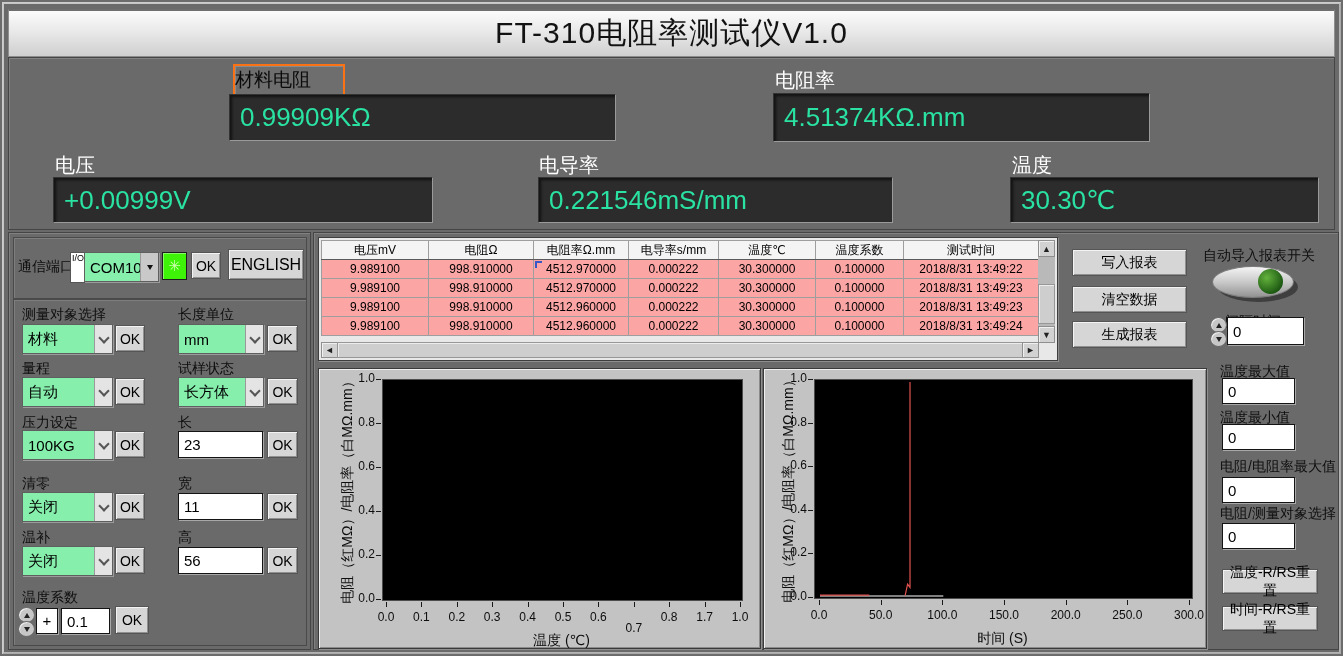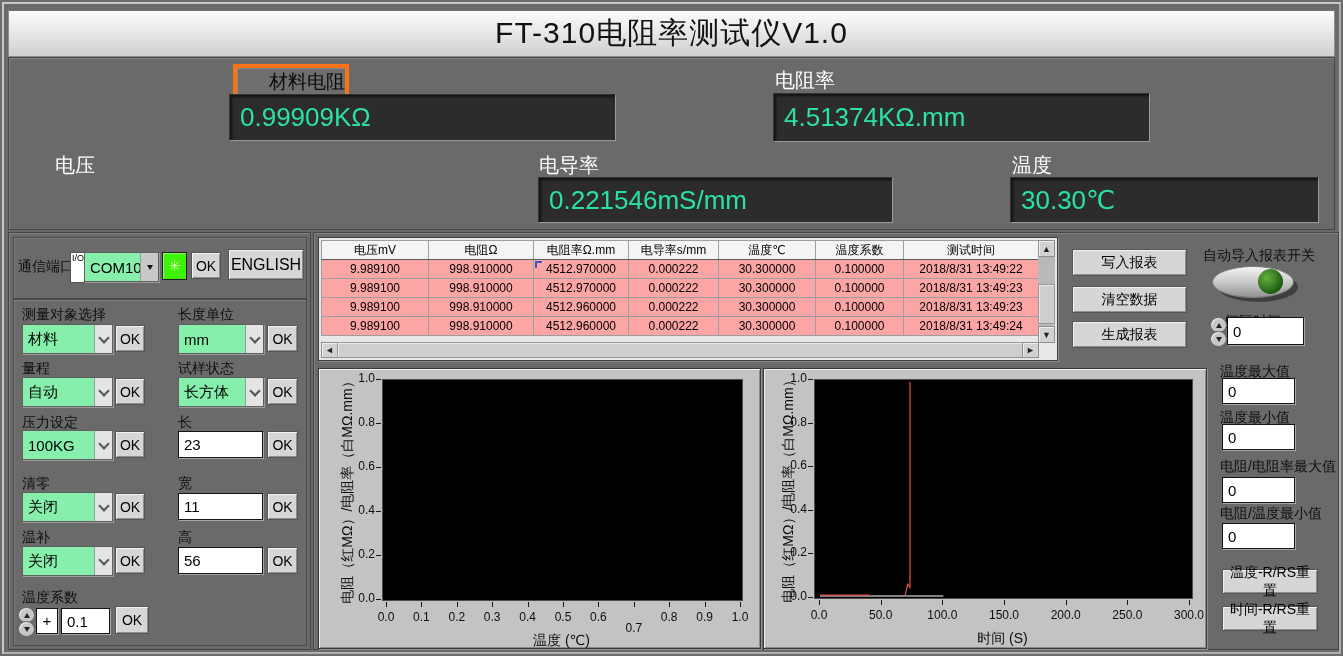--- a/index.html
+++ b/index.html
@@ -16,23 +16,23 @@
     text-align:center;font-size:30px;color:#121212;line-height:44px;letter-spacing:1px;}
   .panel{position:absolute;border:1px solid #454545;box-shadow:inset 1px 1px 0 #818181;}
   #topPanel{left:8px;top:57px;width:1325px;height:171px;}
   #leftPanel{left:8px;top:232px;width:301px;height:416px;}
   #mainPanel{left:313px;top:232px;width:1024px;height:416px;}
   .group{position:absolute;border:1px solid #4a4a4a;box-shadow:inset 1px 1px 0 #7e7e7e;}
   #commGroup{left:4px;top:4px;width:292px;height:60px;}
   #ctrlGroup{left:4px;top:66px;width:292px;height:345px;}
   .lbl{position:absolute;color:#0e0e0e;font-size:14px;white-space:nowrap;}
   .biglbl{position:absolute;color:#ffffff;font-size:20px;white-space:nowrap;}
-  .tab{position:absolute;background:#6e6e6e;border:4px solid #f97316;
+  .tab{position:absolute;background:#6e6e6e;border:2px solid #f97316;
     box-shadow:inset 1px 1px 0 #8a8a8a;color:#0a0a0a;font-size:19px;
-    text-align:right;line-height:27px;}
+    text-align:left;line-height:27px;}
   .display{position:absolute;background:#2c2c2c;color:#2AE2A2;font-size:26px;
     border:1px solid #9a9a9a;border-top-color:#333;border-left-color:#333;
     box-shadow:inset 2px 2px 3px rgba(0,0,0,.6);padding-left:10px;
     display:flex;align-items:center;}
   .okbtn,.btn{position:absolute;background:#d6d6d6;border:1px solid #555;
     box-shadow:inset 1px 1px 0 #f3f3f3,inset -1px -1px 0 #909090;
     color:#000;font-size:14px;text-align:center;cursor:pointer;
     display:flex;align-items:center;justify-content:center;
     font-family:"Liberation Sans","DejaVu Sans",sans-serif;}
   .lv-select{position:absolute;background:#86efac;border:1px solid #5f5f5f;
@@ -103,20 +103,21 @@
   </div>
 
   <div class="panel" id="topPanel">
     <div class="tab" style="left:224px;top:6px;width:108px;height:29px;">材料电阻</div>
     <div class="display" style="left:220px;top:36px;width:375px;height:45px;">0.99909KΩ</div>
 
     <div class="biglbl" style="left:766px;top:9px;">电阻率</div>
     <div class="display" style="left:764px;top:35px;width:365px;height:47px;">4.51374KΩ.mm</div>
 
     <div class="biglbl" style="left:46px;top:94px;">电压</div>
+    <div class="display" style="left:44px;top:119px;width:368px;height:44px;">+0.00999V</div>
 
     <div class="biglbl" style="left:530px;top:94px;">电导率</div>
     <div class="display" style="left:529px;top:119px;width:343px;height:44px;">0.221546mS/mm</div>
 
     <div class="biglbl" style="left:1003px;top:94px;">温度</div>
     <div class="display" style="left:1001px;top:119px;width:297px;height:44px;">30.30℃</div>
   </div>
 
   <div class="panel" id="leftPanel">
     <div class="group" id="commGroup">
@@ -312,21 +313,21 @@
     </div>
     <input class="tin" style="left: 913px; top: 84px; width: 70px; height: 26px;" value="0">
 
     <div id="rightFields">
         <div class="lbl abs" style="left: 906px; top: 130px;">温度最大值</div>
         <input class="tin abs" value="0" style="left: 908px; top: 145px; width: 66px; height: 24px;">
         <div class="lbl abs" style="left: 906px; top: 176px;">温度最小值</div>
         <input class="tin abs" value="0" style="left: 908px; top: 191px; width: 66px; height: 24px;">
         <div class="lbl abs" style="left: 906px; top: 225px;">电阻/电阻率最大值</div>
         <input class="tin abs" value="0" style="left: 908px; top: 244px; width: 66px; height: 24px;">
-        <div class="lbl abs" style="left: 906px; top: 272px;">电阻/温度最小值</div>
+        <div class="lbl abs" style="left: 906px; top: 272px;">电阻/测量对象选择</div>
         <input class="tin abs" value="0" style="left: 908px; top: 290px; width: 66px; height: 24px;">
       </div>
 
     <button class="btn" style="left:908px;top:336px;width:96px;height:25px;">温度-R/RS重置</button>
     <button class="btn" style="left:908px;top:373px;width:96px;height:25px;">时间-R/RS重置</button>
 
     <div class="chartPanel" id="chart0" style="left:4px;top:135px;">
         <div class="plot" style="left: 63px; top: 10px; width: 359px; height: 220px; background: rgb(0, 0, 0);"></div>
         <div class="ticklbl" style="left: 20px; top: 222px; width: 36px; text-align: right;">0.0</div>
         <div class="tickmark" style="left: 57px; top: 230px; width: 5px; height: 1px;"></div>
@@ -352,21 +353,21 @@
         <div class="ticklbl" style="left: 183.6px; top: 241px; width: 50px; text-align: center;">0.4</div>
         <div class="tickmark" style="left: 244px; top: 233px; width: 1px; height: 5px;"></div>
         <div class="ticklbl" style="left: 219px; top: 241px; width: 50px; text-align: center;">0.5</div>
         <div class="tickmark" style="left: 279.4px; top: 233px; width: 1px; height: 5px;"></div>
         <div class="ticklbl" style="left: 254.4px; top: 241px; width: 50px; text-align: center;">0.6</div>
         <div class="tickmark" style="left: 314.8px; top: 233px; width: 1px; height: 5px;"></div>
         <div class="ticklbl" style="left: 289.8px; top: 241px; width: 50px; text-align: center; margin-top: 11px;">0.7</div>
         <div class="tickmark" style="left: 350.2px; top: 233px; width: 1px; height: 5px;"></div>
         <div class="ticklbl" style="left: 325.2px; top: 241px; width: 50px; text-align: center;">0.8</div>
         <div class="tickmark" style="left: 385.6px; top: 233px; width: 1px; height: 5px;"></div>
-        <div class="ticklbl" style="left: 360.6px; top: 241px; width: 50px; text-align: center;">0.9</div>
+        <div class="ticklbl" style="left: 360.6px; top: 241px; width: 50px; text-align: center;">1.7</div>
         <div class="tickmark" style="left: 421px; top: 233px; width: 1px; height: 5px;"></div>
         <div class="ticklbl" style="left: 396px; top: 241px; width: 50px; text-align: center;">1.0</div>
         <div class="axislbl" style="left: 63px; top: 263px; width: 359px;">温度 (℃)</div>
         <div class="ylab" style="left: 29px; top: 120px;">电阻（红MΩ）/电阻率（白MΩ.mm）</div>
       </div>
     <div class="chartPanel" id="chart1" style="left:449px;top:135px;width:442px;">
         <div class="plot" style="left: 50px; top: 10px; width: 377px; height: 218px; background: rgb(0, 0, 0);">
           <svg width="377" height="218" style="position: absolute; left: 0px; top: 0px;">
             <polyline points="5.0,216.0 128.3,216.0" fill="none" stroke="#ffffff" stroke-width="1.2"></polyline>
             <polyline points="5.0,215.1 54.3,215.1" fill="none" stroke="#e2524e" stroke-width="1.2"></polyline>

